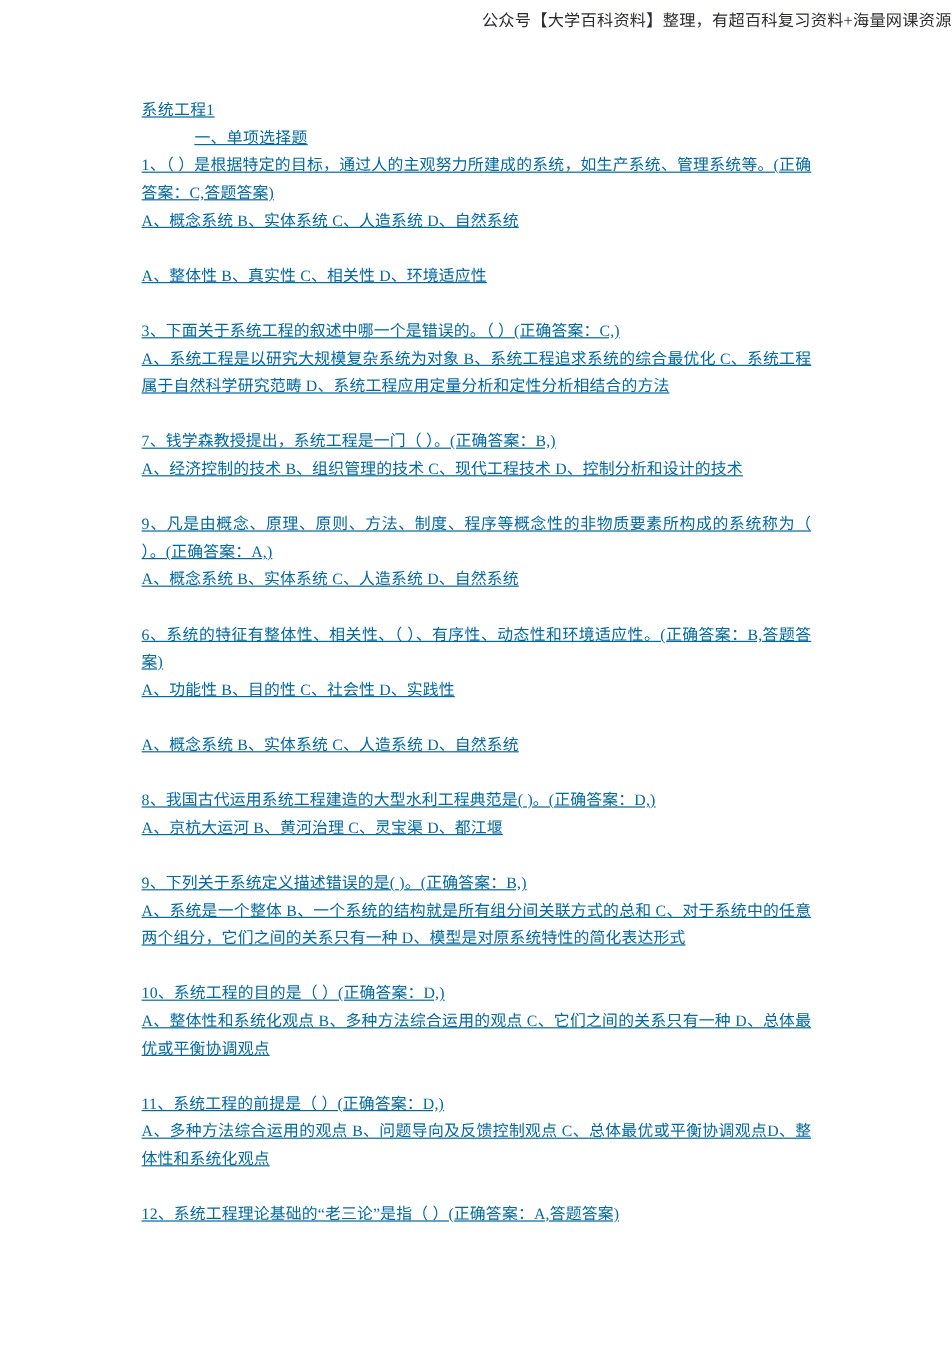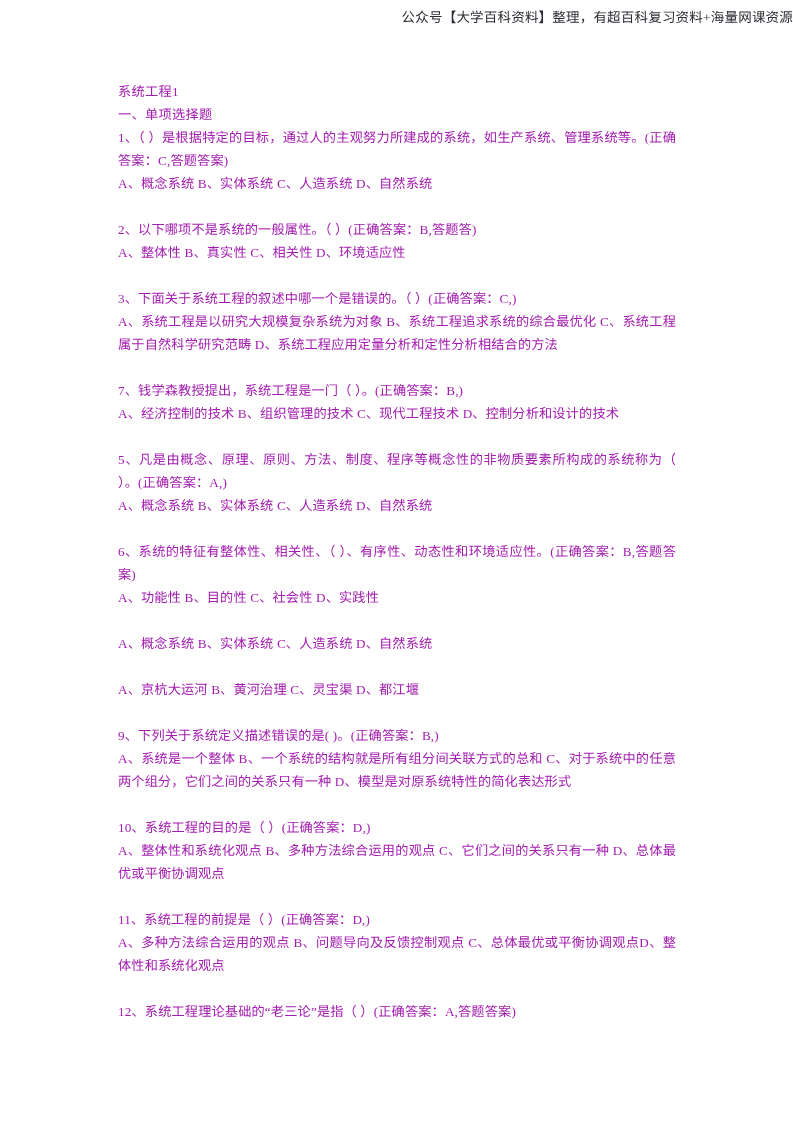--- a/index.html
+++ b/index.html
@@ -49,33 +49,35 @@
     width: 558px;
   }
 
   .doc-title,
   .section-heading,
   .q-stem,
   .q-options {
     font-family: "Liberation Serif", "DejaVu Serif", serif;
     font-size: 13.2px;
     line-height: 23px;
-    color: #a21caf;
+    color: #0369a1;
     margin: 0;
     text-align: justify;
     text-justify: inter-ideograph;
     word-break: break-all;
+    text-decoration: underline;
   }
 
   .doc-title {
     letter-spacing: 0.3px;
   }
 
   .section-heading {
     letter-spacing: 0.3px;
+    margin-left: 44px;
   }
 
   .question {
     margin: 0;
   }
 
   
   .question + .question {
     margin-top: 23px;
   }
@@ -100,43 +102,43 @@
     <p class="doc-title">系统工程1</p>
 
     <p class="section-heading">一、单项选择题</p>
 
     <div id="questions-container">
         <div class="question">
           <p class="q-stem">1、（ ）是根据特定的目标，通过人的主观努力所建成的系统，如生产系统、管理系统等。(正确答案：C,答题答案)</p>
           <p class="q-options">A、概念系统  B、实体系统   C、人造系统   D、自然系统</p>
         </div>
         <div class="question">
-          <p class="q-stem">2、以下哪项不是系统的一般属性。（ ）(正确答案：B,答题答)</p>
           <p class="q-options">A、整体性   B、真实性   C、相关性   D、环境适应性</p>
         </div>
         <div class="question">
           <p class="q-stem">3、下面关于系统工程的叙述中哪一个是错误的。（ ）(正确答案：C,)</p>
           <p class="q-options">A、系统工程是以研究大规模复杂系统为对象  B、系统工程追求系统的综合最优化  C、系统工程属于自然科学研究范畴  D、系统工程应用定量分析和定性分析相结合的方法</p>
         </div>
         <div class="question">
           <p class="q-stem">7、钱学森教授提出，系统工程是一门（ ）。(正确答案：B,)</p>
           <p class="q-options">A、经济控制的技术  B、组织管理的技术  C、现代工程技术  D、控制分析和设计的技术</p>
         </div>
         <div class="question">
-          <p class="q-stem">5、凡是由概念、原理、原则、方法、制度、程序等概念性的非物质要素所构成的系统称为（ ）。(正确答案：A,)</p>
+          <p class="q-stem">9、凡是由概念、原理、原则、方法、制度、程序等概念性的非物质要素所构成的系统称为（ ）。(正确答案：A,)</p>
           <p class="q-options">A、概念系统  B、实体系统   C、人造系统   D、自然系统</p>
         </div>
         <div class="question">
           <p class="q-stem">6、系统的特征有整体性、相关性、（ ）、有序性、动态性和环境适应性。(正确答案：B,答题答案)</p>
           <p class="q-options">A、功能性   B、目的性   C、社会性   D、实践性</p>
         </div>
         <div class="question">
           <p class="q-options">A、概念系统  B、实体系统   C、人造系统   D、自然系统</p>
         </div>
         <div class="question">
+          <p class="q-stem">8、我国古代运用系统工程建造的大型水利工程典范是( )。(正确答案：D,)</p>
           <p class="q-options">A、京杭大运河   B、黄河治理   C、灵宝渠   D、都江堰</p>
         </div>
         <div class="question">
           <p class="q-stem">9、下列关于系统定义描述错误的是( )。(正确答案：B,)</p>
           <p class="q-options">A、系统是一个整体   B、一个系统的结构就是所有组分间关联方式的总和   C、对于系统中的任意两个组分，它们之间的关系只有一种   D、模型是对原系统特性的简化表达形式</p>
         </div>
         <div class="question">
           <p class="q-stem">10、系统工程的目的是（ ）(正确答案：D,)</p>
           <p class="q-options">A、整体性和系统化观点  B、多种方法综合运用的观点  C、它们之间的关系只有一种  D、总体最优或平衡协调观点</p>
         </div>

